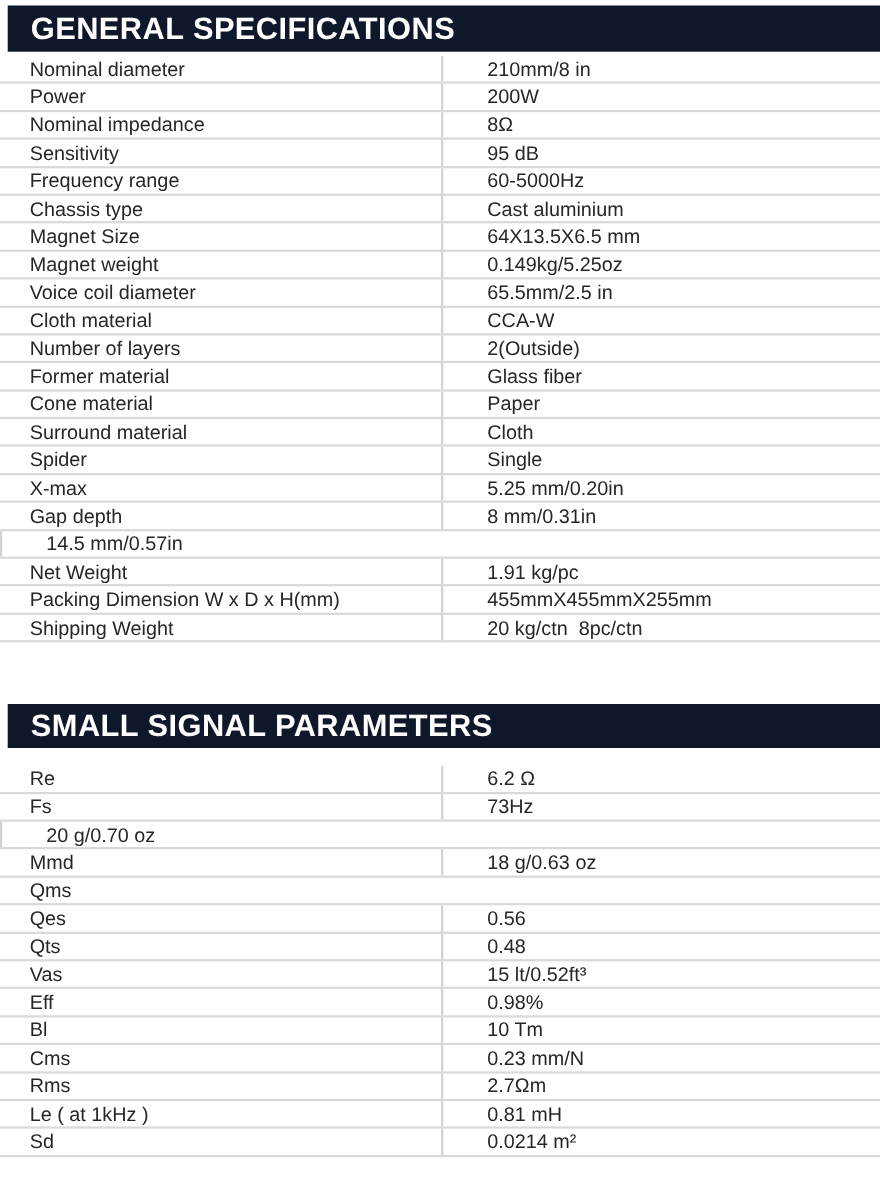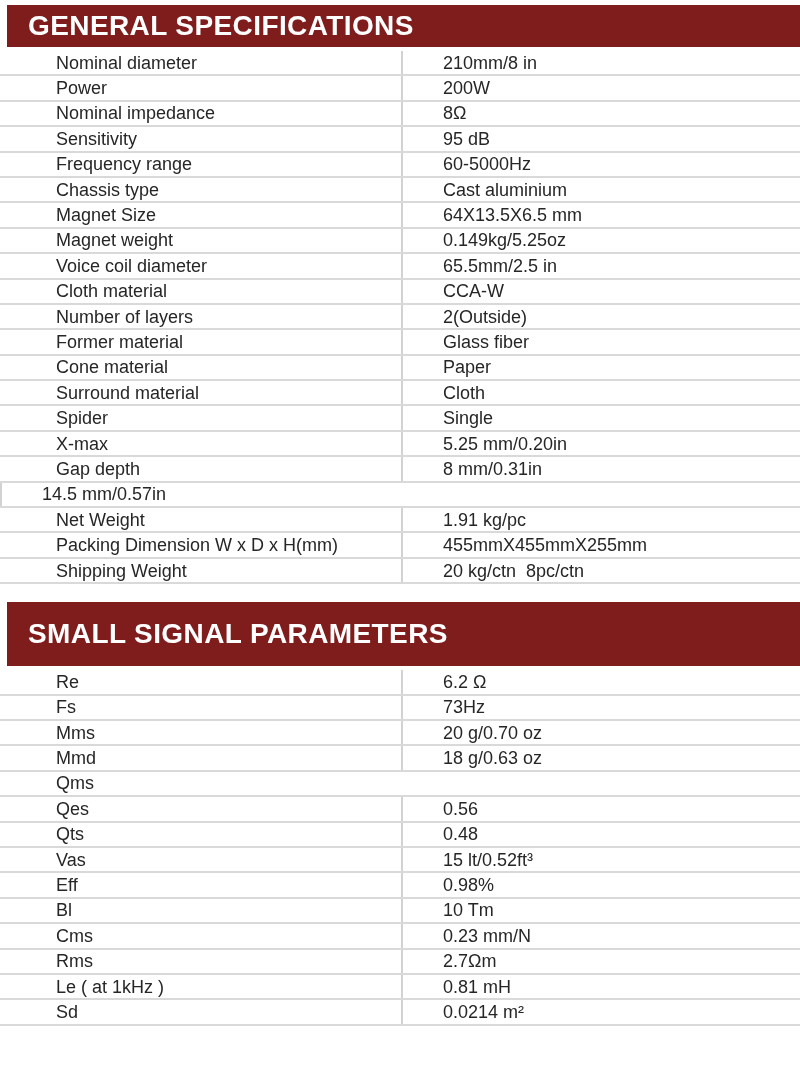--- a/index.html
+++ b/index.html
@@ -15,63 +15,63 @@
     color: #262626;
   }
   .page {
     position: relative;
     width: 800px;
     height: 1071px;
   }
   .section-bar {
     margin-left: 7px;
     width: calc(100% - 7px);
-    background: #7f1d1d;
+    background: #0f172a;
     color: #ffffff;
     display: flex;
     align-items: center;
     box-sizing: border-box;
     padding-left: 21px;
   }
   .bar-general {
     margin-top: 5px;
     height: 42px;
   }
   .bar-small {
-    margin-top: 18px;
-    height: 64px;
+    margin-top: 56px;
+    height: 40px;
   }
   .bar-title {
     font-size: 28px;
     font-weight: bold;
     letter-spacing: 0.4px;
     white-space: pre;
   }
   .spec-table {
     width: 100%;
   }
   .table-general { margin-top: 4px; }
-  .table-small  { margin-top: 4px; }
+  .table-small  { margin-top: 16px; }
   .spec-table .row {
     display: flex;
     align-items: center;
     height: 25.4px;
     box-sizing: border-box;
     border-bottom: 2px solid #d9d9d9;
   }
   .spec-table .cell {
     font-size: 18px;
     line-height: 1;
     white-space: pre;
     overflow: hidden;
   }
   .spec-table .label {
     flex: 0 0 401px;
     box-sizing: border-box;
-    padding-left: 56px;
+    padding-left: 27px;
     align-self: stretch;
     display: flex;
     align-items: center;
   }
   .spec-table .value {
     flex: 1 1 auto;
     box-sizing: border-box;
     border-left: 2px solid #d2d2d2;
     padding-left: 40px;
     align-self: stretch;
@@ -181,21 +181,20 @@
   <div class="spec-table table-small">
       <div class="row">
         <div class="cell label">Re</div>
         <div class="cell value">6.2 Ω</div>
       </div>
       <div class="row">
         <div class="cell label">Fs</div>
         <div class="cell value">73Hz</div>
       </div>
       <div class="row">
-        <div class="cell label">Mms</div>
         <div class="cell value">20 g/0.70 oz</div>
       </div>
       <div class="row">
         <div class="cell label">Mmd</div>
         <div class="cell value">18 g/0.63 oz</div>
       </div>
       <div class="row">
         <div class="cell label">Qms</div>
       </div>
       <div class="row">

